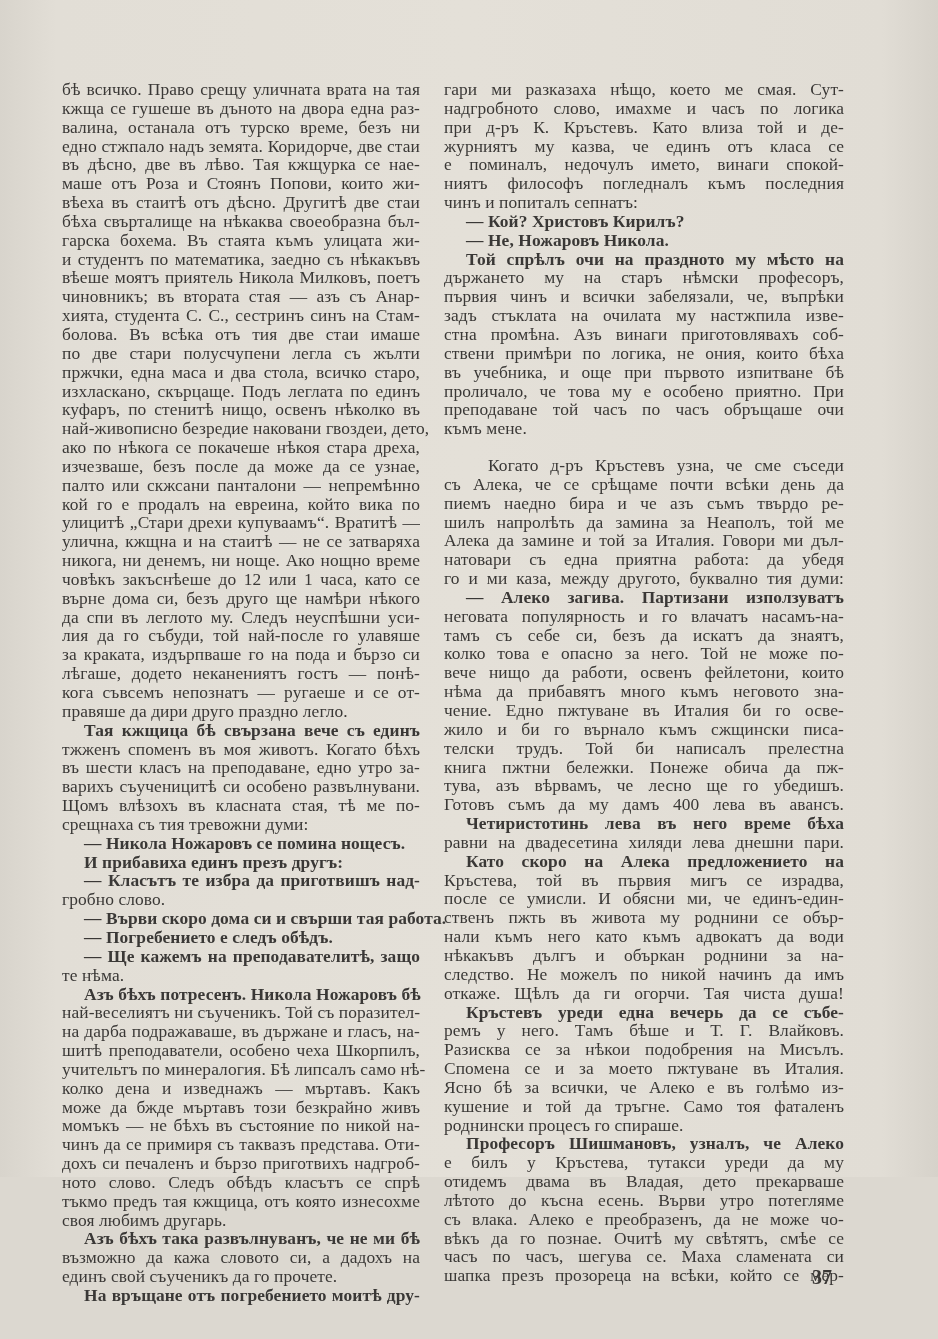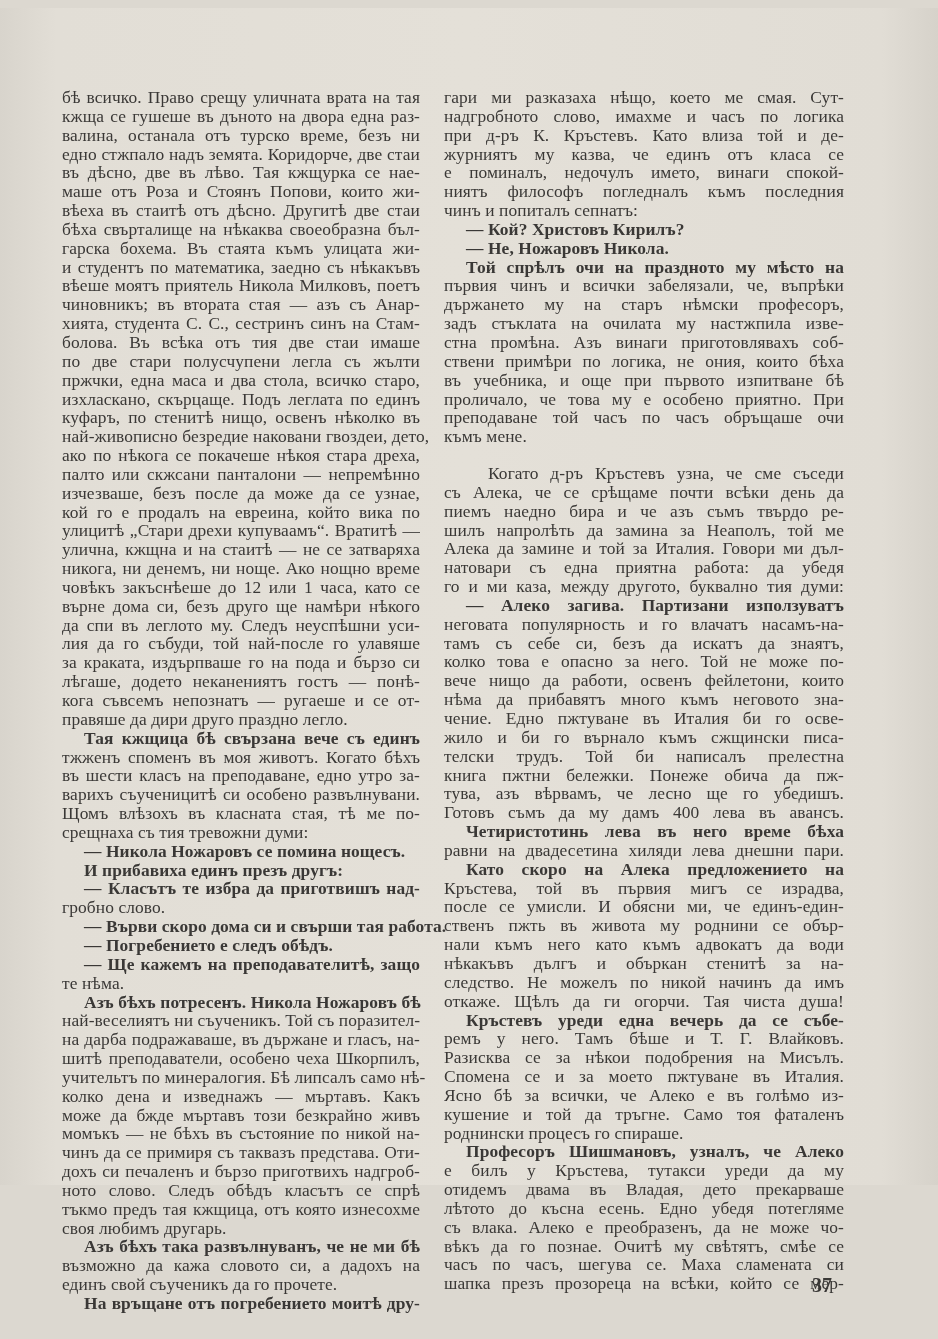--- a/index.html
+++ b/index.html
@@ -5,21 +5,21 @@
   html, body { margin: 0; padding: 0; }
   body {
     width: 938px; height: 1339px;
     background: #dcd8d0;
     position: relative;
     overflow: hidden;
     font-family: "Liberation Serif", "DejaVu Serif", serif;
     color: #3a3836;
   }
   .page {
-    position: absolute; left: 0; top: 8px; width: 938px; height: 1177px;
+    position: absolute; left: 0; top: 0; width: 938px; height: 1177px;
     background: linear-gradient(90deg, #d8d4cc 0%, #e2ded6 6%, #e4e0d8 50%, #e1ddd5 94%, #d6d2ca 100%);
   }
   .col {
     position: absolute;
     top: 80px;
     font-size: 17.4px;
     line-height: 18.85px;
     letter-spacing: 0.1px;
   }
   .col-left { left: 62px; width: 358px; }
@@ -63,22 +63,22 @@
       <span class="line ">вѣеше моятъ приятель Никола Милковъ, поетъ</span>
       <span class="line ">чиновникъ; въ втората стая — азъ съ Анар-</span>
       <span class="line ">хията, студента С. С., сестринъ синъ на Стам-</span>
       <span class="line ">болова. Въ всѣка отъ тия две стаи имаше</span>
       <span class="line ">по две стари полусчупени легла съ жълти</span>
       <span class="line ">пржчки, една маса и два стола, всичко старо,</span>
       <span class="line ">изхласкано, скърцаще. Подъ леглата по единъ</span>
       <span class="line ">куфаръ, по стенитѣ нищо, освенъ нѣколко въ</span>
       <span class="line ">най-живописно безредие наковани гвоздеи, дето,</span>
       <span class="line ">ако по нѣкога се покачеше нѣкоя стара дреха,</span>
+      <span class="line ">изчезваше, безъ после да може да се узнае,</span>
       <span class="line ">палто или скжсани панталони — непремѣнно</span>
-      <span class="line ">изчезваше, безъ после да може да се узнае,</span>
       <span class="line ">кой го е продалъ на евреина, който вика по</span>
       <span class="line ">улицитѣ „Стари дрехи купуваамъ“. Вратитѣ —</span>
       <span class="line ">улична, кжщна и на стаитѣ — не се затваряха</span>
       <span class="line ">никога, ни денемъ, ни нощe. Ако нощно време</span>
       <span class="line ">човѣкъ закъснѣеше до 12 или 1 часа, като се</span>
       <span class="line ">върне дома си, безъ друго ще намѣри нѣкого</span>
       <span class="line ">да спи въ леглото му. Следъ неуспѣшни уси-</span>
       <span class="line ">лия да го събуди, той най-после го улавяше</span>
       <span class="line ">за краката, издърпваше го на пода и бързо си</span>
       <span class="line ">лѣгаше, додето неканениятъ гостъ — понѣ-</span>
@@ -120,22 +120,22 @@
       <span class="line ">гари ми разказаха нѣщо, което ме смая. Сут-</span>
       <span class="line ">надгробното слово, имахме и часъ по логика</span>
       <span class="line ">при д-ръ К. Кръстевъ. Като влиза той и де-</span>
       <span class="line ">журниятъ му казва, че единъ отъ класа се</span>
       <span class="line ">е поминалъ, недочулъ името, винаги спокой-</span>
       <span class="line ">ниятъ философъ погледналъ къмъ последния</span>
       <span class="line last">чинъ и попиталъ сепнатъ:</span>
       <span class="line indent last">— Кой? Христовъ Кирилъ?</span>
       <span class="line indent last">— Не, Ножаровъ Никола.</span>
       <span class="line indent">Той спрѣлъ очи на праздното му мѣсто на</span>
+      <span class="line ">държането му на старъ нѣмски професоръ,</span>
       <span class="line ">първия чинъ и всички забелязали, че, въпрѣки</span>
-      <span class="line ">държането му на старъ нѣмски професоръ,</span>
       <span class="line ">задъ стъклата на очилата му настжпила изве-</span>
       <span class="line ">стна промѣна. Азъ винаги приготовлявахъ соб-</span>
       <span class="line ">ствени примѣри по логика, не ония, които бѣха</span>
       <span class="line ">въ учебника, и още при първото изпитване бѣ</span>
       <span class="line ">проличало, че това му е особено приятно. При</span>
       <span class="line ">преподаване той часъ по часъ обръщаше очи</span>
       <span class="line last">къмъ мене.</span>
       <span class="gap" style="display: block;"></span>
       <span class="line indent2">Когато д-ръ Кръстевъ узна, че сме съседи</span>
       <span class="line ">съ Алека, че се срѣщаме почти всѣки день да</span>
@@ -156,33 +156,33 @@
       <span class="line ">книга пжтни бележки. Понеже обича да пж-</span>
       <span class="line ">тува, азъ вѣрвамъ, че лесно ще го убедишъ.</span>
       <span class="line ">Готовъ съмъ да му дамъ 400 лева въ авансъ.</span>
       <span class="line indent">Четиристотинь лева въ него време бѣха</span>
       <span class="line ">равни на двадесетина хиляди лева днешни пари.</span>
       <span class="line indent">Като скоро на Алека предложението на</span>
       <span class="line ">Кръстева, той въ първия мигъ се израдва,</span>
       <span class="line ">после се умисли. И обясни ми, че единъ-един-</span>
       <span class="line ">ственъ пжть въ живота му роднини се обър-</span>
       <span class="line ">нали къмъ него като къмъ адвокатъ да води</span>
-      <span class="line ">нѣкакъвъ дългъ и объркан стенитѣ за на-</span>
+      <span class="line ">нѣкакъвъ дългъ и объркан роднини за на-</span>
       <span class="line ">следство. Не можелъ по никой начинъ да имъ</span>
       <span class="line ">откаже. Щѣлъ да ги огорчи. Тая чиста душа!</span>
       <span class="line indent">Кръстевъ уреди една вечерь да се събе-</span>
       <span class="line ">ремъ у него. Тамъ бѣше и Т. Г. Влайковъ.</span>
       <span class="line ">Разисква се за нѣкои подобрения на Мисълъ.</span>
       <span class="line ">Спомена се и за моето пжтуване въ Италия.</span>
       <span class="line ">Ясно бѣ за всички, че Алеко е въ голѣмо из-</span>
       <span class="line ">кушение и той да тръгне. Само тоя фаталенъ</span>
       <span class="line last">роднински процесъ го спираше.</span>
       <span class="line indent">Професоръ Шишмановъ, узналъ, че Алеко</span>
       <span class="line ">е билъ у Кръстева, тутакси уреди да му</span>
       <span class="line ">отидемъ двама въ Владая, дето прекарваше</span>
-      <span class="line ">лѣтото до късна есень. Едно убедя потегляме</span>
+      <span class="line ">лѣтото до късна есень. Върви утро потегляме</span>
       <span class="line ">съ влака. Алеко е преобразенъ, да не може чо-</span>
       <span class="line ">вѣкъ да го познае. Очитѣ му свѣтятъ, смѣе се</span>
       <span class="line ">часъ по часъ, шегува се. Маха сламената си</span>
       <span class="line ">шапка презъ прозореца на всѣки, който се мер-</span>
     </div>
   <div class="page-number">37</div>
 </div>
 
 </body></html>

